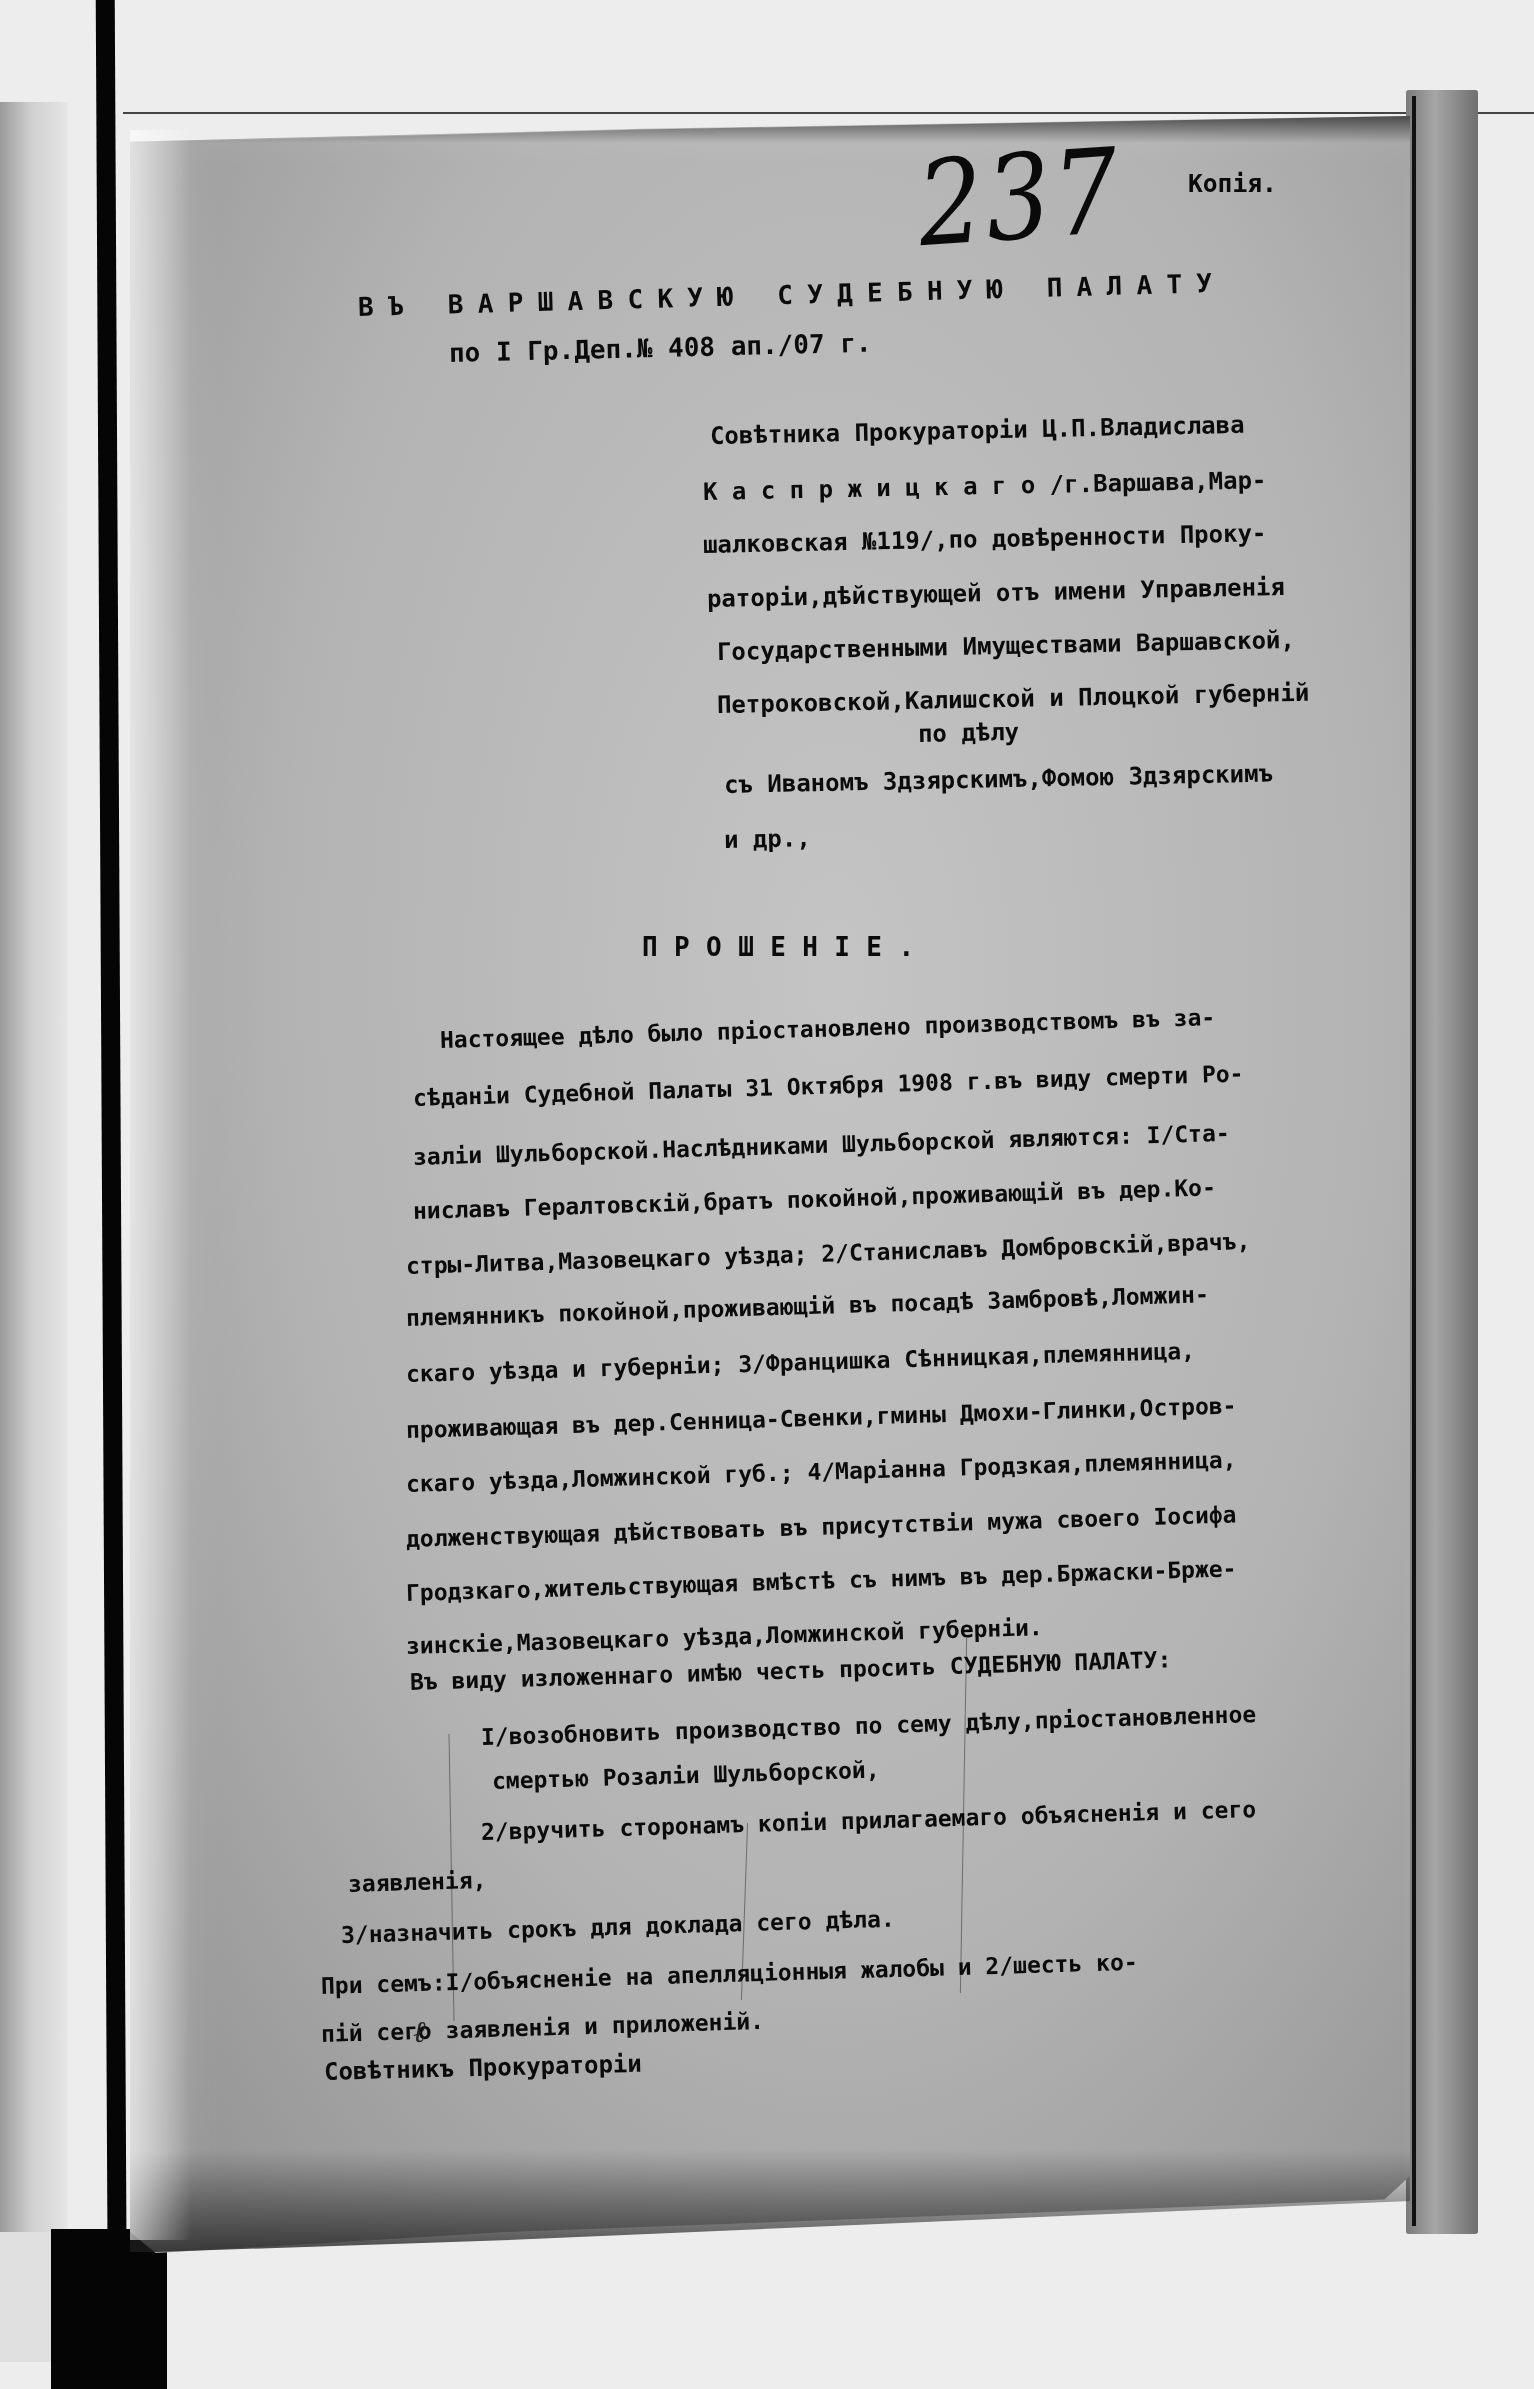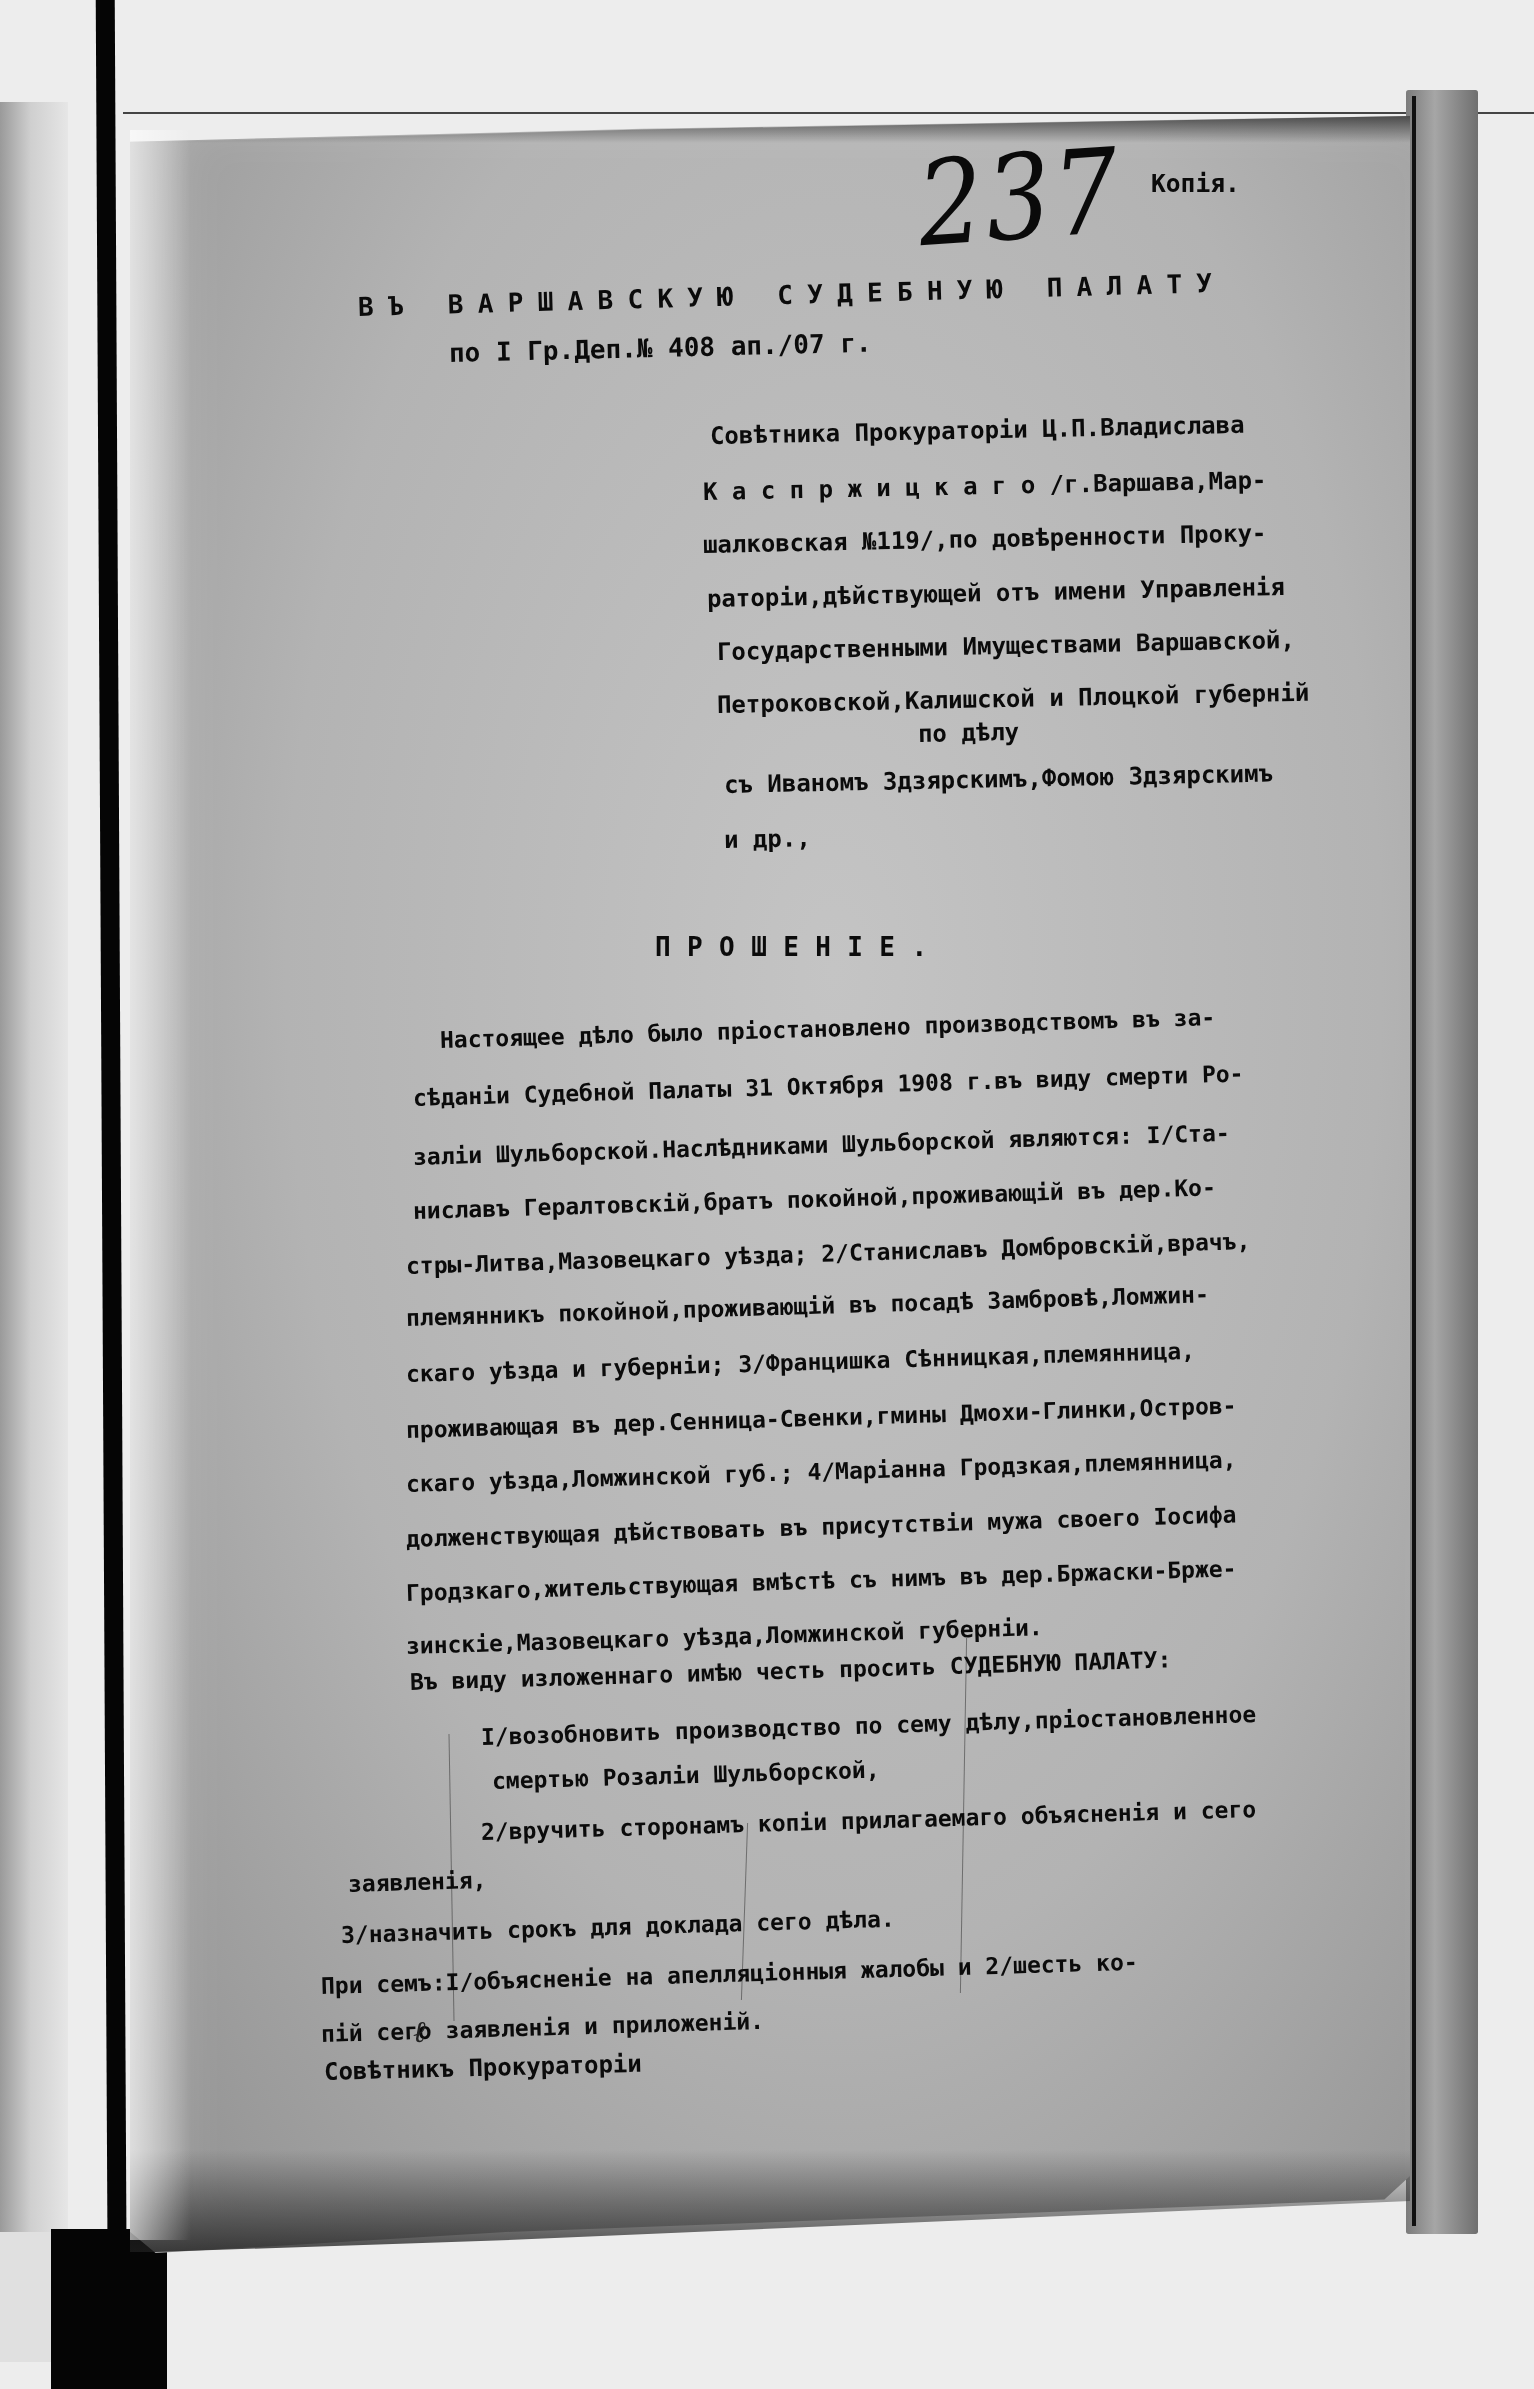--- a/index.html
+++ b/index.html
@@ -127,21 +127,21 @@
       top: 147px;
       font-family: "DejaVu Serif", "Liberation Serif", serif;
       font-style: italic;
       font-size: 102px;
       color: #0a0a0a;
       transform: rotate(-4deg) scaleY(1.15);
       letter-spacing: 2.7px;
       line-height: 1;
     }
     .copy-label {
-      left: 1151px;
+      left: 1188px;
       top: 169px;
       font-size: 24.6px;
     }
     .court-title {
       left: 358px;
       top: 292px;
       font-size: 26px;
       letter-spacing: 14.3px;
       transform: rotate(-1.6deg);
       transform-origin: left center;
@@ -156,21 +156,20 @@
     .party {
       font-size: 24px;
       transform: rotate(-1.2deg);
       transform-origin: left center;
     }
     .petition-title {
       left: 642px;
       top: 932px;
       font-size: 26px;
       letter-spacing: 16.4px;
-      margin-left: 13px;
     }
     .body-line {
       font-size: 23px;
       transform: rotate(-1.7deg);
       transform-origin: left center;
     }
     .signature {
       left: 324px;
       top: 2058px;
       font-size: 24px;

